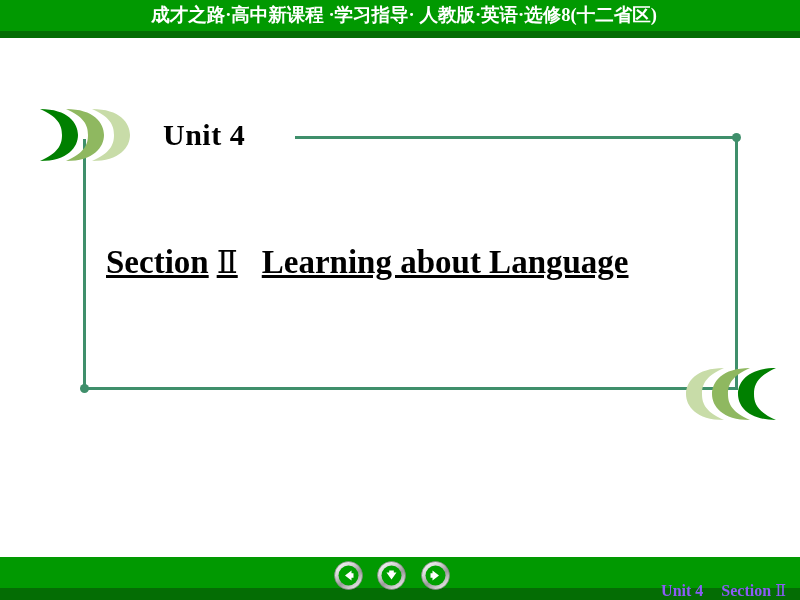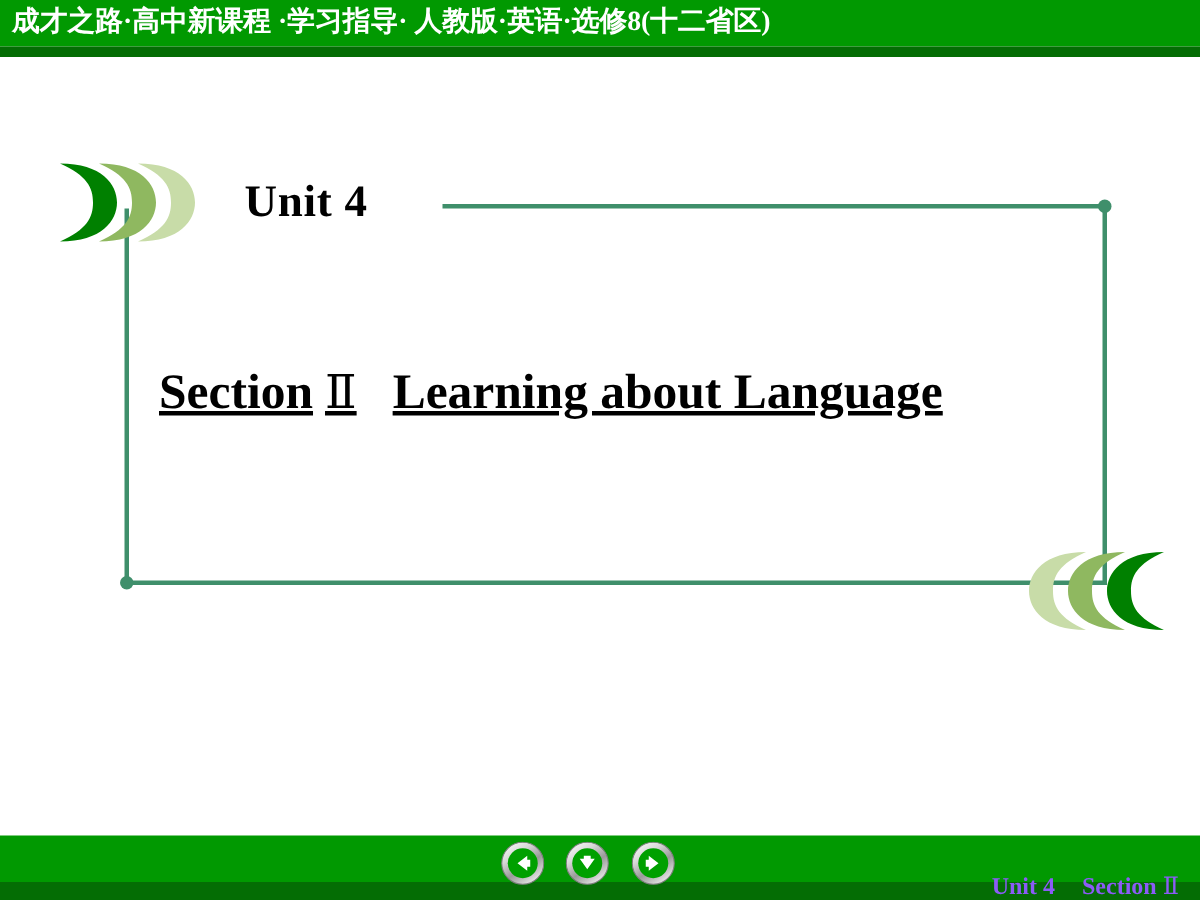--- a/index.html
+++ b/index.html
@@ -32,21 +32,21 @@
     height: 7px;
     background: #046d04;
   }
   .header-title {
     position: absolute;
     left: 0;
     top: 0;
     width: 800px;
     height: 31px;
     line-height: 31px;
-    text-align: left;
+    text-align: center;
     padding-left: 8px;
     box-sizing: border-box;
     color: #ffffff;
     font-family: "Liberation Serif", "DejaVu Serif", serif;
     font-weight: bold;
     font-size: 18.5px;
     letter-spacing: 0px;
     white-space: nowrap;
   }
 

